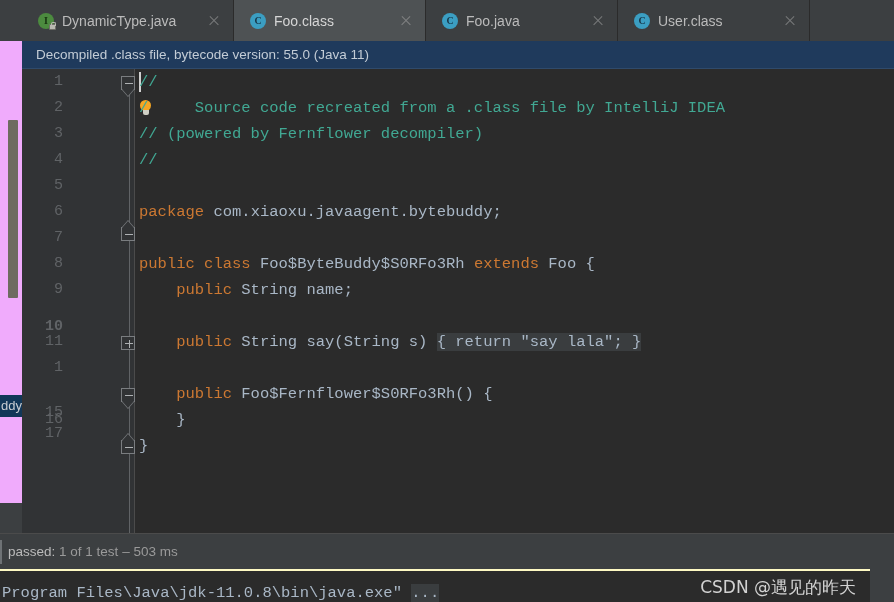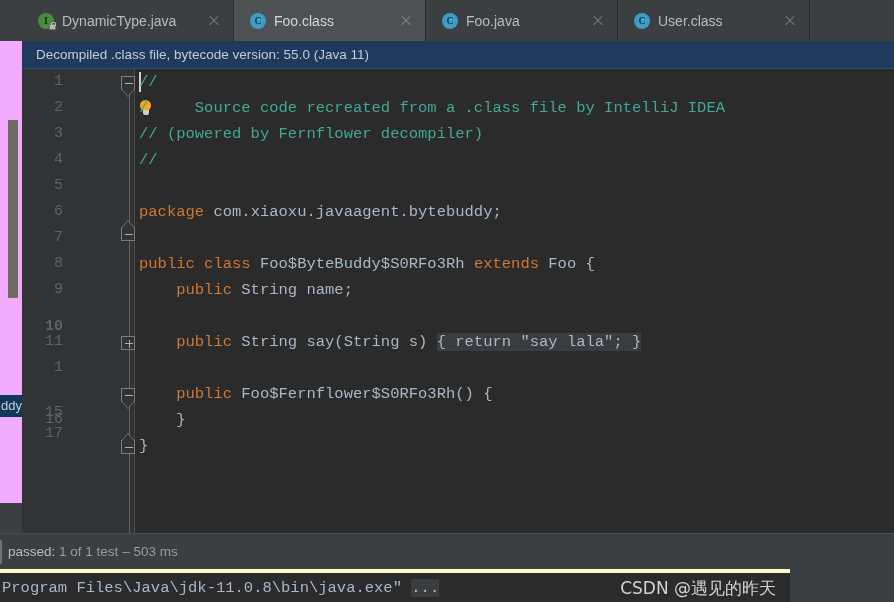--- a/index.html
+++ b/index.html
@@ -315,25 +315,25 @@
     font-size: 13.5px;
     color: #bbbbbb;
     white-space: nowrap;
   }
   .test-text .muted { color: #9a9a9a; }
 
   
   .console {
     position: absolute;
     left: 0; top: 569px;
-    width: 790px; height: 33px;
+    width: 870px; height: 33px;
     background: #2b2b2b;
-    border-top: 4px solid #fef9c3;
-    display: flex;
-    align-items: center;
+    border-top: 2px solid #fef9c3;
+    display: flex;
+    align-items: flex-end;
   }
   .console-text {
     font-family: "Liberation Mono", monospace;
     font-size: 15.5px;
     color: #a9b7c6;
     white-space: nowrap;
     padding-left: 2px;
   }
   .console-text .ell { background: #3a3d3f; }
   .watermark {

